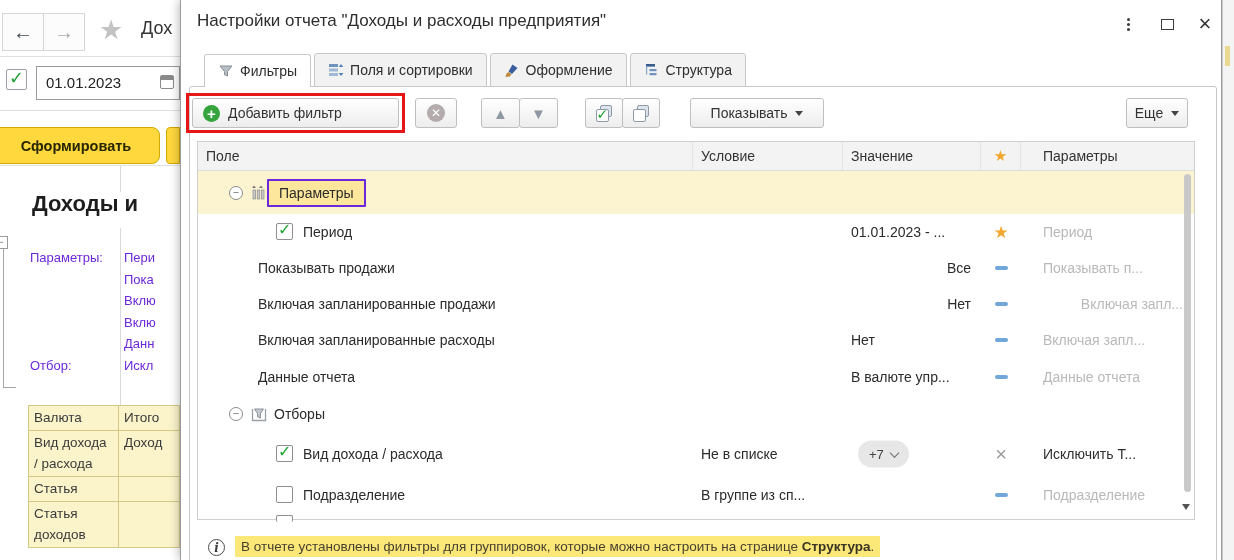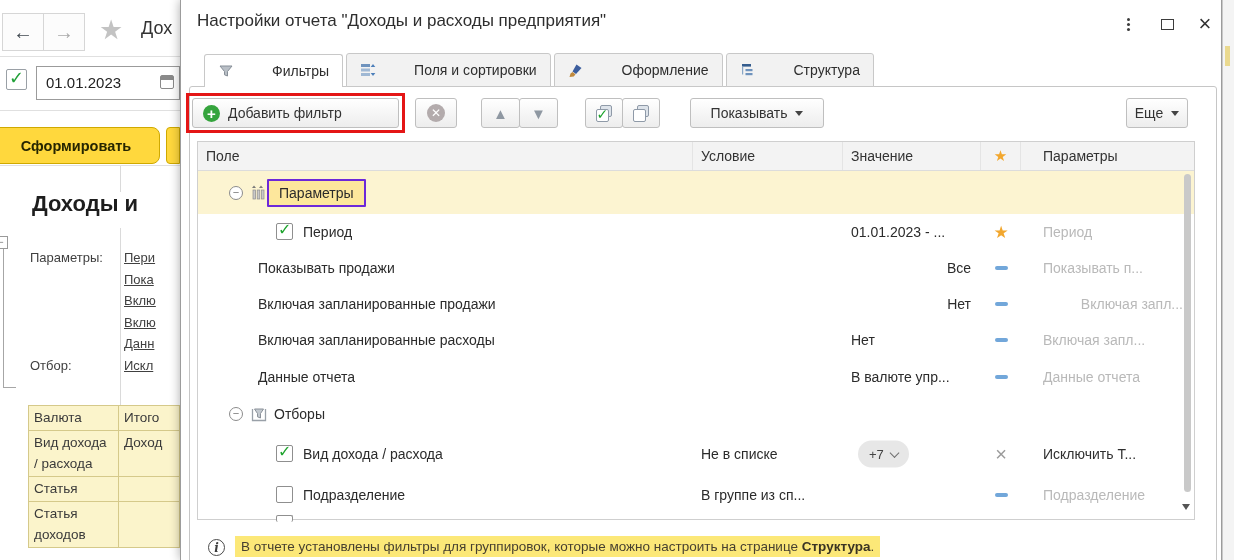--- a/index.html
+++ b/index.html
@@ -23,42 +23,42 @@
   .calicon::before { content:""; position:absolute; left:0; top:0; width:100%; height:4px; background:#8a8a8a; }
   .genbtn { position:absolute; left:-8px; top:127px; width:168px; height:37px; background:#ffd83d; border:1px solid #cfa900;
             border-radius:8px; font-weight:bold; font-size:14.5px; color:#262600; display:flex; align-items:center; justify-content:center; }
   .genbtn2 { position:absolute; left:166px; top:127px; width:14px; height:37px; background:#ffd83d; border:1px solid #cfa900; border-radius:4px 0 0 4px; }
   .vgrid { position:absolute; left:120px; width:1px; background:#dadada; }
   .brline { position:absolute; left:3px; top:249px; width:1px; height:139px; background:#a6a6a6; }
   .brtick { position:absolute; left:3px; top:387px; width:13px; height:1px; background:#a6a6a6; }
   .brbox { position:absolute; left:-6px; top:236px; width:14px; height:13px; border:1px solid #9a9a9a; background:#fff;
            font-size:9px; line-height:10px; text-align:center; color:#666; }
   .rheading { position:absolute; left:32px; top:191px; font-size:22px; font-weight:bold; color:#1d1d1d; white-space:nowrap; }
-  #report-lines { position:absolute; left:30px; top:247px; width:160px; font-size:13px; color:#404040;text-decoration:underline; }
+  #report-lines { position:absolute; left:30px; top:247px; width:160px; font-size:13px; color:#6d28d9; }
   .rep-line { height:21.6px; line-height:21.6px; white-space:nowrap; }
   .rep-lab { display:inline-block; width:94px; }
   #report-grid { position:absolute; left:28px; top:405px; border-collapse:collapse; }
   #report-grid td { border:1px solid #d5c98a; background:#fbf4cb; font-size:13.5px; color:#3a3a3a;
                     padding:2px 4px 1px 5px; vertical-align:top; line-height:1.55; }
   #report-grid td.gc1 { width:92px; }
   #report-grid td.gc2 { width:62px; white-space:nowrap; }
 
   
   #dialog { position:absolute; left:180px; top:0; width:1042px; height:560px; background:#fff;
             border-left:1px solid #9c9c9c; border-right:1px solid #9c9c9c; box-shadow:0 0 10px rgba(0,0,0,.33); }
   .d-title { position:absolute; left:16px; top:11px; font-size:17px; color:#2e2e2e; white-space:nowrap; }
   .winbtn { position:absolute; top:10px; width:28px; height:28px; display:flex; align-items:center; justify-content:center; cursor:default; }
   .wb-menu { left:933px; } .wb-max { left:972px; } .wb-close { left:1010px; font-size:22px; color:#333; }
   .dots { width:3px; height:3px; background:#3c3c3c; border-radius:50%; box-shadow:0 5px 0 #3c3c3c, 0 10px 0 #3c3c3c; margin-top:-10px; }
   .maxbox { width:13px; height:11px; border:1.5px solid #3c3c3c; }
 
   
   #tabs { position:absolute; left:23px; top:54px; height:33px; display:flex; align-items:flex-end; z-index:4; }
   .tab { height:30px; display:flex; align-items:center; padding:16px 13px; background:#f2f2f2; border:1px solid #c8c8c8;
-         margin-right:3px; border-radius:3px 3px 0 0; font-size:14px; color:#2e2e2e; white-space:nowrap;gap:32px; }
+         margin-right:3px; border-radius:3px 3px 0 0; font-size:14px; color:#2e2e2e; white-space:nowrap; }
   .tab.active { height:33px; background:#fff; border-bottom:none; }
   .tabicon { width:16px; height:16px; margin-right:6px; flex:0 0 auto; }
 
   
   #panel { position:absolute; left:8px; top:86px; width:1028px; height:480px; background:#fff;
            border:1px solid #c6c6c6; border-radius:3px; }
   .btn { position:absolute; height:30px; background:linear-gradient(#ffffff,#ededed); border:1px solid #bfbfbf;
          border-radius:3px; display:flex; align-items:center; justify-content:center; font-size:14px; color:#333; }
   #red-annot { position:absolute; left:-4px; top:6px; width:219px; height:40px; border:3px solid #e41616; z-index:6; pointer-events:none; }
   #btn-add { left:2px; top:11px; width:207px; padding:0 10px; justify-content:flex-start; }

